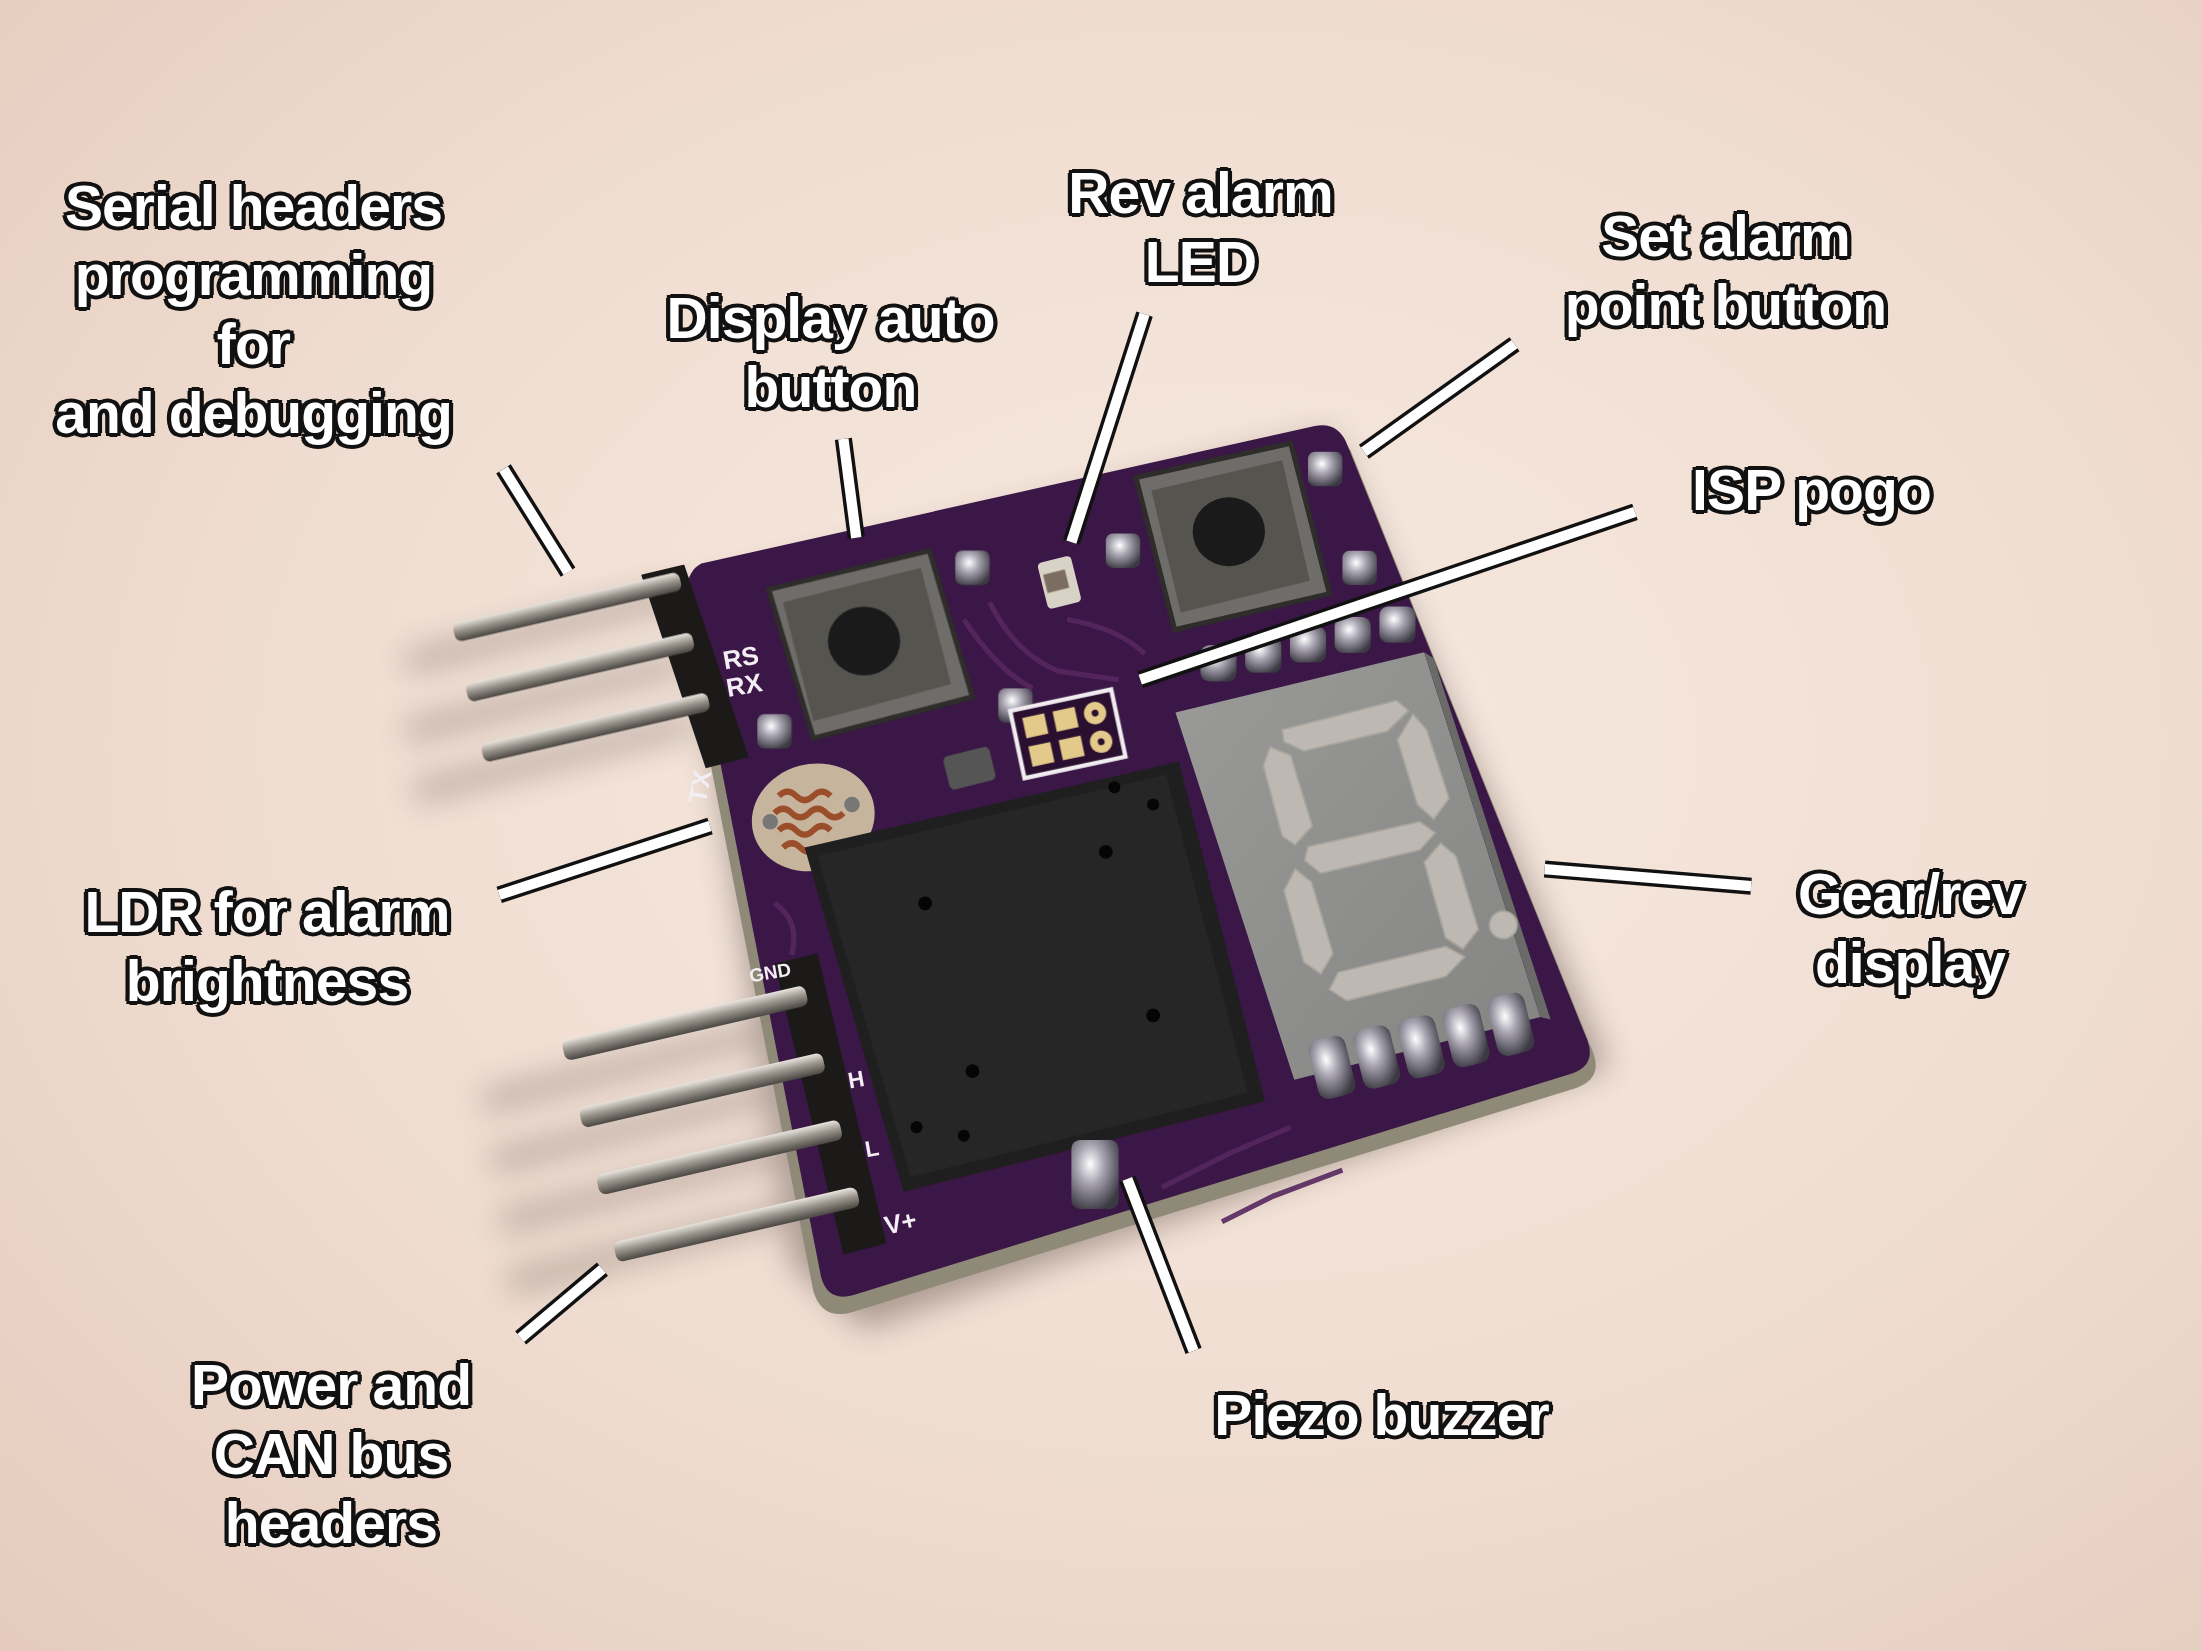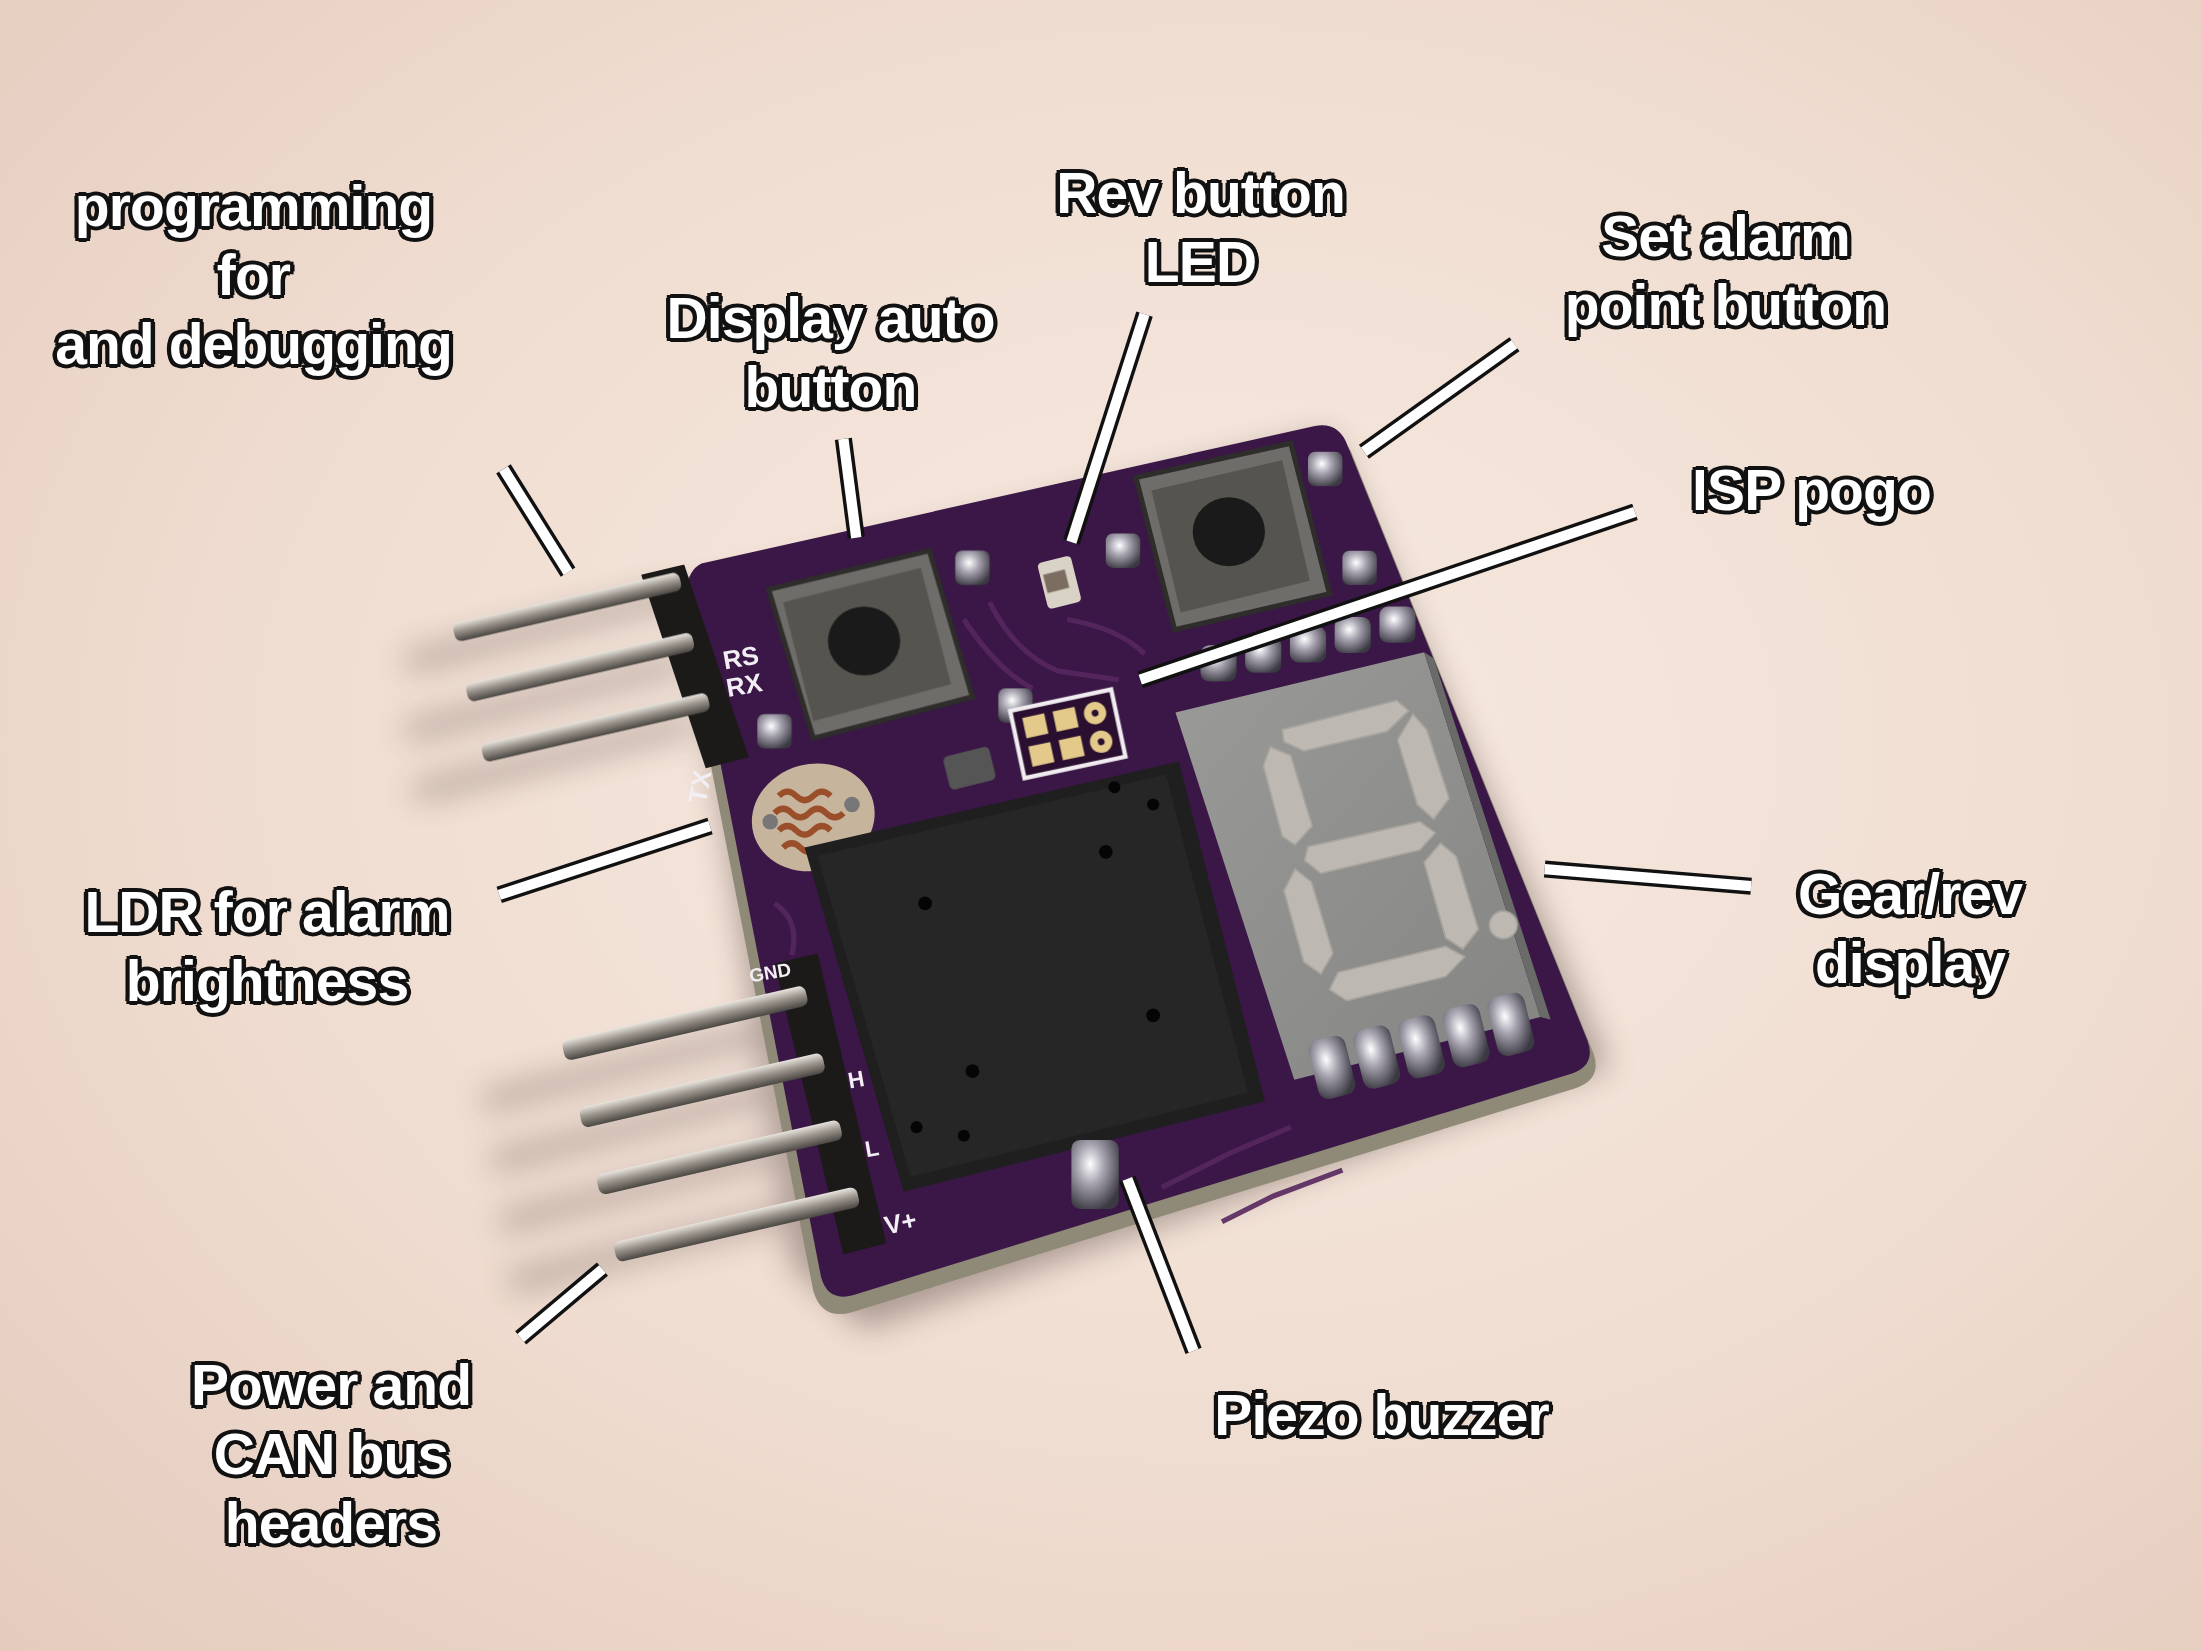--- a/index.html
+++ b/index.html
@@ -209,30 +209,31 @@
       <line x1="1900" y1="595" x2="1325" y2="790"></line>
       <line x1="580" y1="1040" x2="825" y2="960"></line>
       <line x1="2035" y1="1030" x2="1795" y2="1010"></line>
       <line x1="605" y1="1555" x2="700" y2="1475"></line>
       <line x1="1387" y1="1570" x2="1310" y2="1370"></line>
     </g>
   </g>
 </svg>
 
 <div class="label" style="left:17px; top:172px; width:473px;">
+  <span>Serial headers</span>
   <span>programming</span>
   <span>for</span>
   <span>and debugging</span>
 </div>
 <div class="label" style="left:607px; top:284px; width:447px;">
   <span>Display auto</span>
   <span>button</span>
 </div>
 <div class="label" style="left:1024px; top:159px; width:353px;">
-  <span>Rev button</span>
+  <span>Rev alarm</span>
   <span>LED</span>
 </div>
 <div class="label" style="left:1519px; top:202px; width:413px;">
   <span>Set alarm</span>
   <span>point button</span>
 </div>
 <div class="label" style="left:1622px; top:456px; width:379px;">
   <span>ISP pogo</span>
 </div>
 <div class="label" style="left:52px; top:878px; width:430px;">

